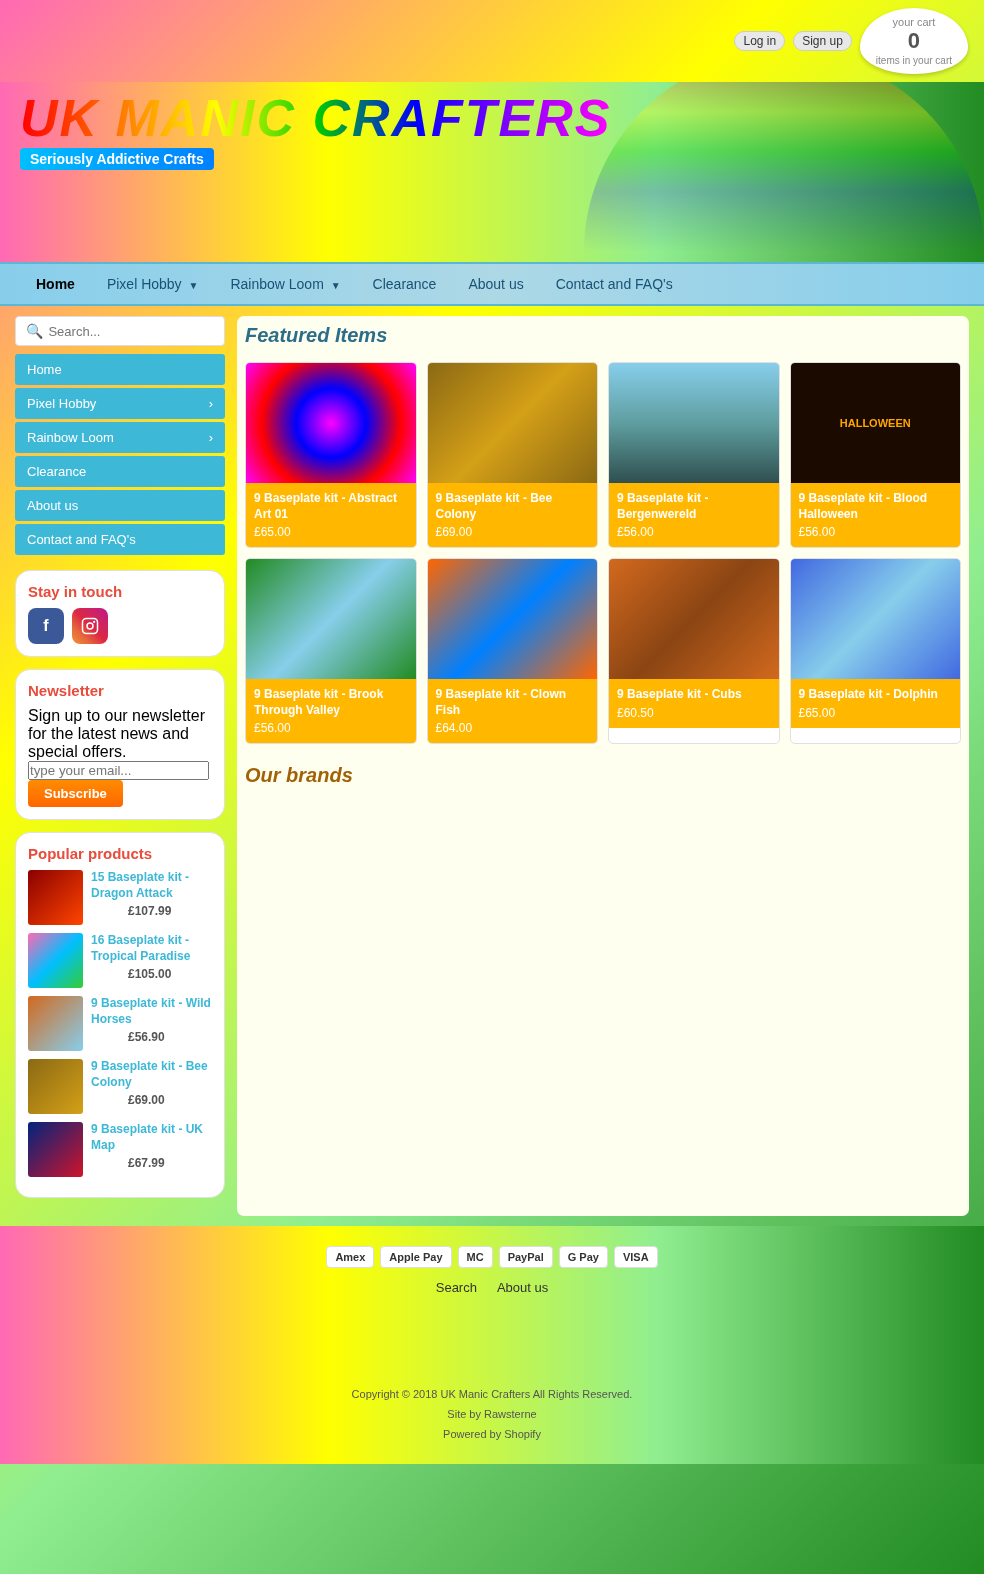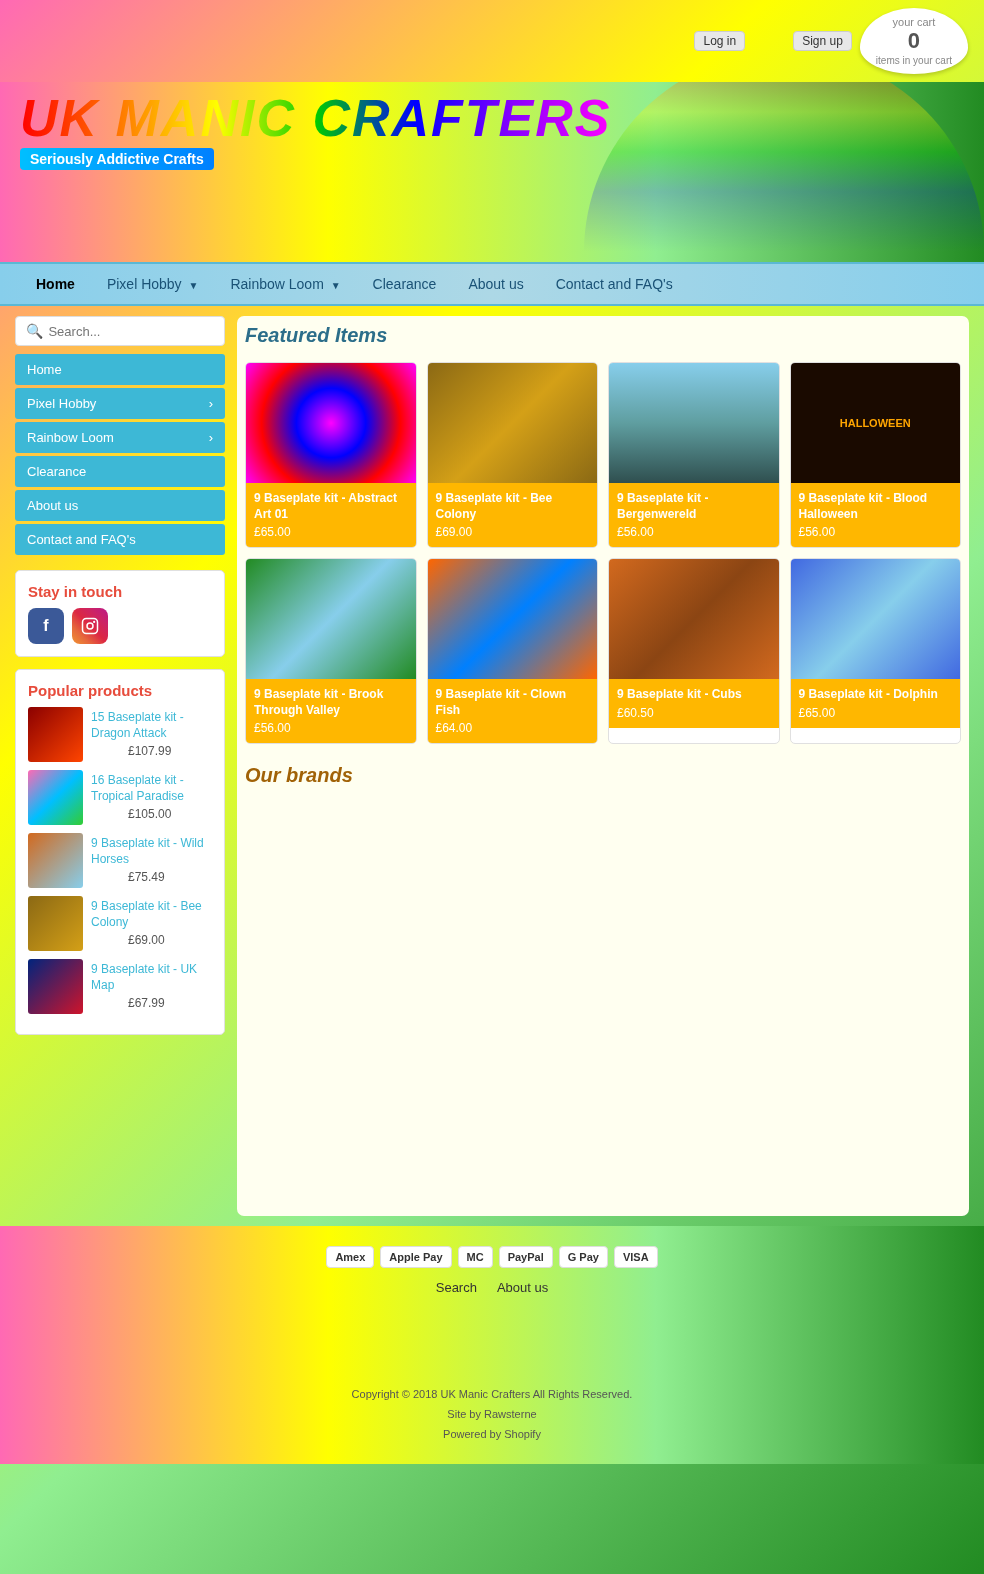--- a/index.html
+++ b/index.html
@@ -16,22 +16,21 @@
       padding: 8px 16px;
       gap: 8px;
     }
     .top-bar a {
       font-size: 12px;
       color: #333;
       text-decoration: none;
       background: #e8e8e8;
       border: 1px solid #ccc;
       padding: 2px 8px;
-      border-radius: 4px;
-      margin-left: 40px;
+      border-radius: 10px;
     }
     .cart-cloud {
       background: white;
       border-radius: 50% 50% 50% 50% / 60% 60% 40% 40%;
       padding: 8px 16px;
       text-align: center;
       font-size: 11px;
       color: #555;
       box-shadow: 0 2px 4px rgba(0,0,0,0.2);
       min-width: 80px;
@@ -167,21 +166,21 @@
       text-decoration: none;
       font-size: 13px;
       font-weight: 500;
       margin-bottom: 3px;
       border-radius: 3px;
       background: #3db8d6;
     }
     .sidebar-section {
       background: white;
       border: 1px solid #e0e0e0;
-      border-radius: 5px;
+      border-radius: 15px;
       padding: 12px;
       margin-bottom: 12px;
     }
     .sidebar-section h3 {
       color: #e74c3c;
       font-size: 15px;
       font-weight: bold;
       margin-bottom: 8px;
     }
     .social-icons {
@@ -207,23 +206,24 @@
       color: white;
       border: none;
       border-radius: 4px;
       padding: 6px 16px;
       font-size: 13px;
       cursor: pointer;
       font-weight: bold;
     }
     .popular-item {
       display: flex;
-      align-items: center;
+      align-items: flex-start;
       gap: 8px;
       margin-bottom: 8px;
+      font-weight: bold;
     }
     .popular-item-img {
       width: 55px;
       height: 55px;
       border-radius: 3px;
       overflow: hidden;
       flex-shrink: 0;
     }
     .popular-item-img-placeholder {
       width: 100%;
@@ -444,20 +444,26 @@
         <div class="social-icon ig-icon">
           <svg width="18" height="18" viewBox="0 0 24 24" fill="white">
             <rect x="2" y="2" width="20" height="20" rx="5" ry="5" fill="none" stroke="white" stroke-width="2"></rect>
             <circle cx="12" cy="12" r="4" fill="none" stroke="white" stroke-width="2"></circle>
             <circle cx="17.5" cy="6.5" r="1.5" fill="white"></circle>
           </svg>
         </div>
       </div>
     </div>
 
+    <div class="sidebar-section">
+      <h3>Newsletter</h3>
+      <p>Sign up to our newsletter for the latest news and special offers.</p>
+      <input type="email" placeholder="type your email..." style="">
+      <button class="subscribe-btn">Subscribe</button>
+    </div>
 
     <div class="sidebar-section">
       <h3>Popular products</h3>
       <div class="popular-item">
         <div class="popular-item-img">
           <div class="popular-item-img-placeholder popular-dragon"></div>
         </div>
         <div class="popular-item-info">
           <a href="#">15 Baseplate kit - Dragon Attack</a>
           <span class="popular-item-price">£107.99</span>
@@ -471,21 +477,21 @@
           <a href="#">16 Baseplate kit - Tropical Paradise</a>
           <span class="popular-item-price">£105.00</span>
         </div>
       </div>
       <div class="popular-item">
         <div class="popular-item-img">
           <div class="popular-item-img-placeholder popular-horses"></div>
         </div>
         <div class="popular-item-info">
           <a href="#">9 Baseplate kit - Wild Horses</a>
-          <span class="popular-item-price">£75.49</span>
+          <span class="popular-item-price">£56.90</span>
         </div>
       </div>
       <div class="popular-item">
         <div class="popular-item-img">
           <div class="popular-item-img-placeholder popular-bee"></div>
         </div>
         <div class="popular-item-info">
           <a href="#">9 Baseplate kit - Bee Colony</a>
           <span class="popular-item-price">£69.00</span>
         </div>

